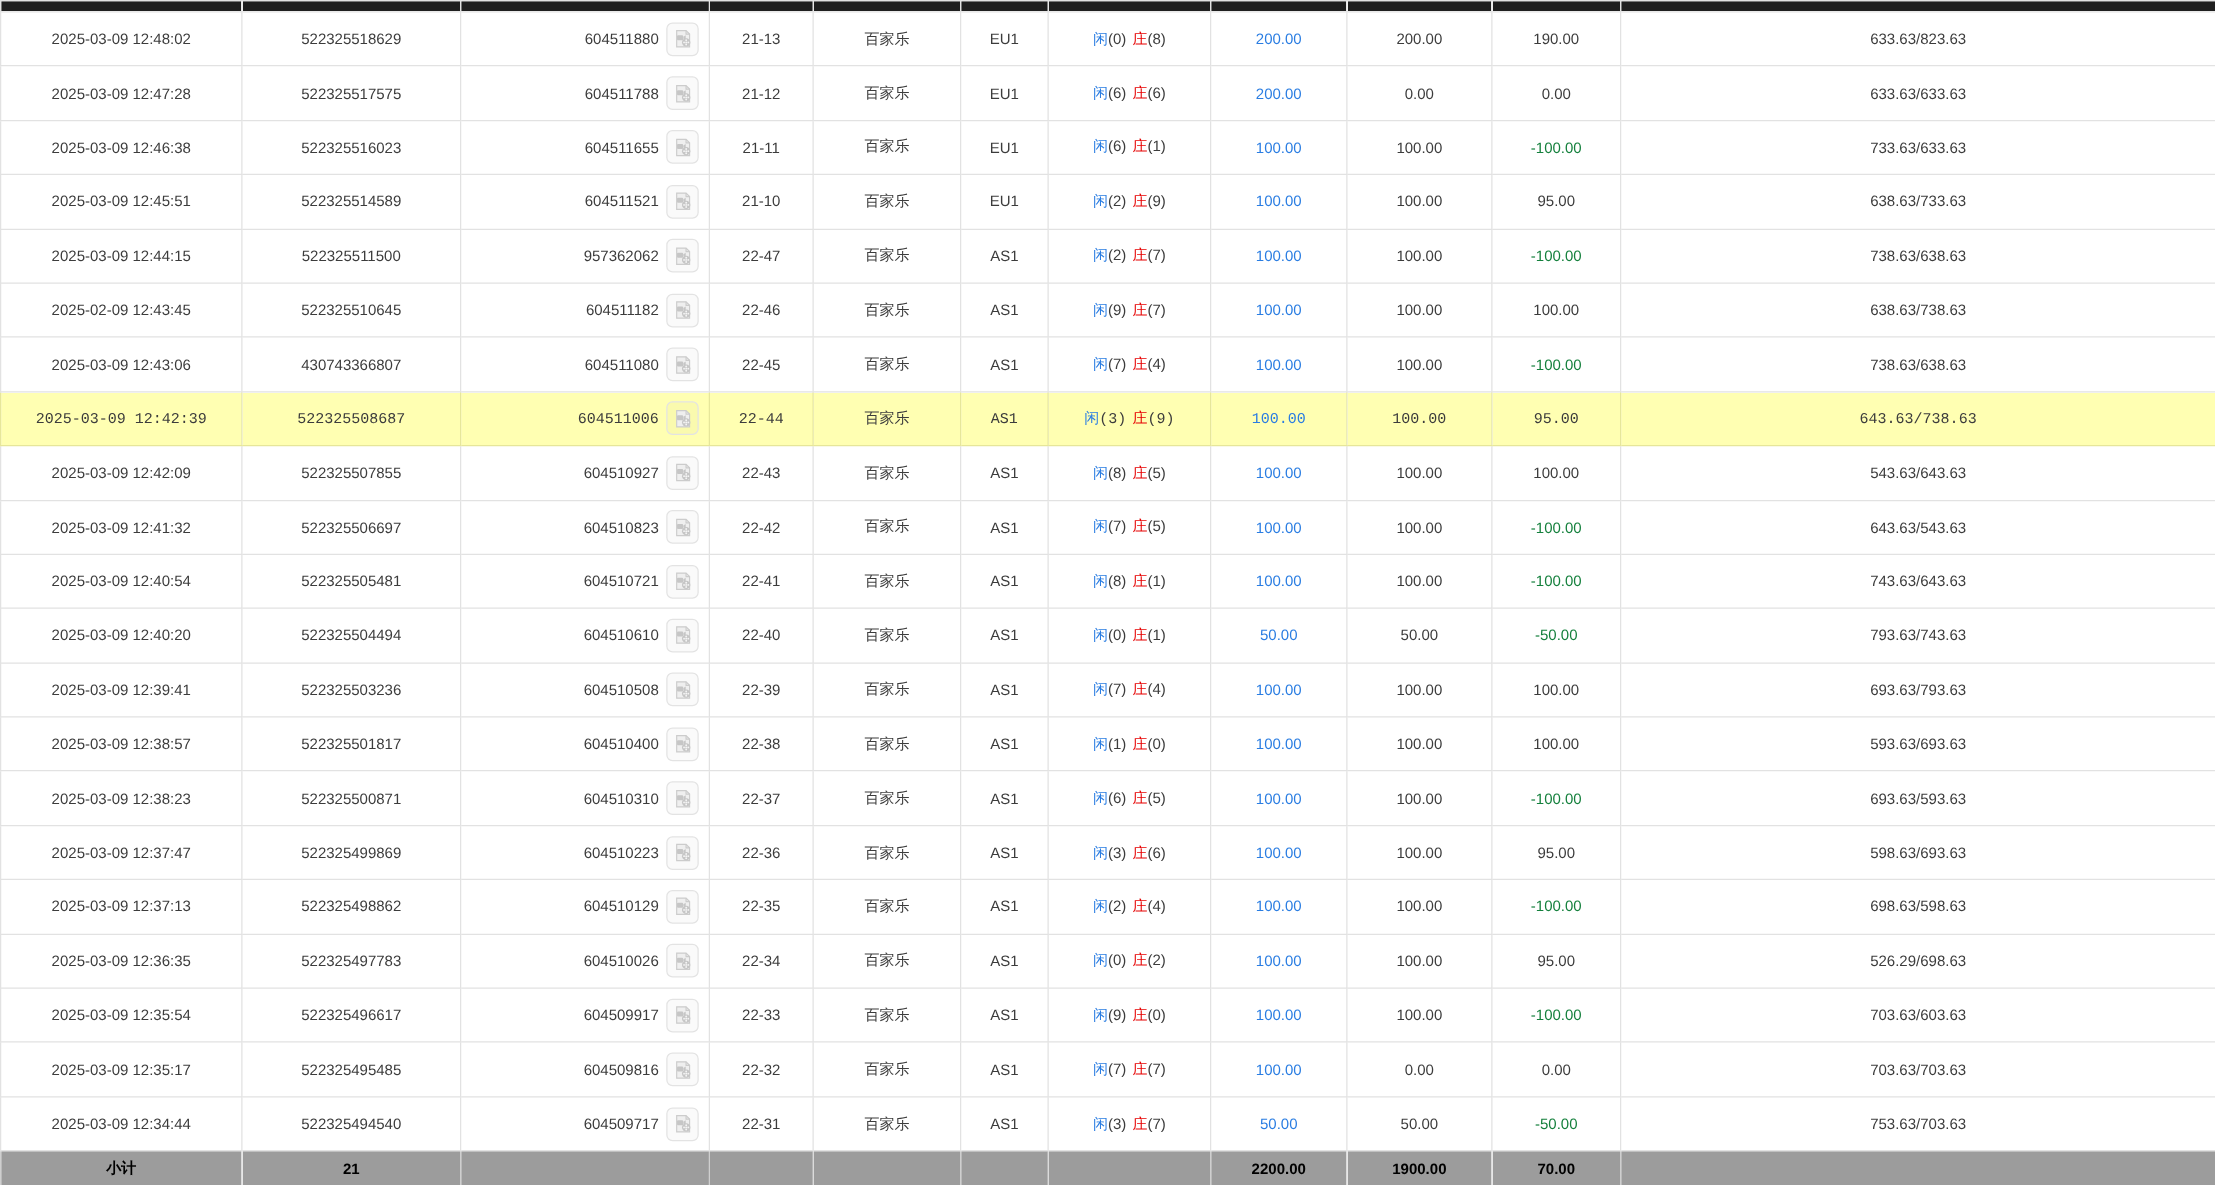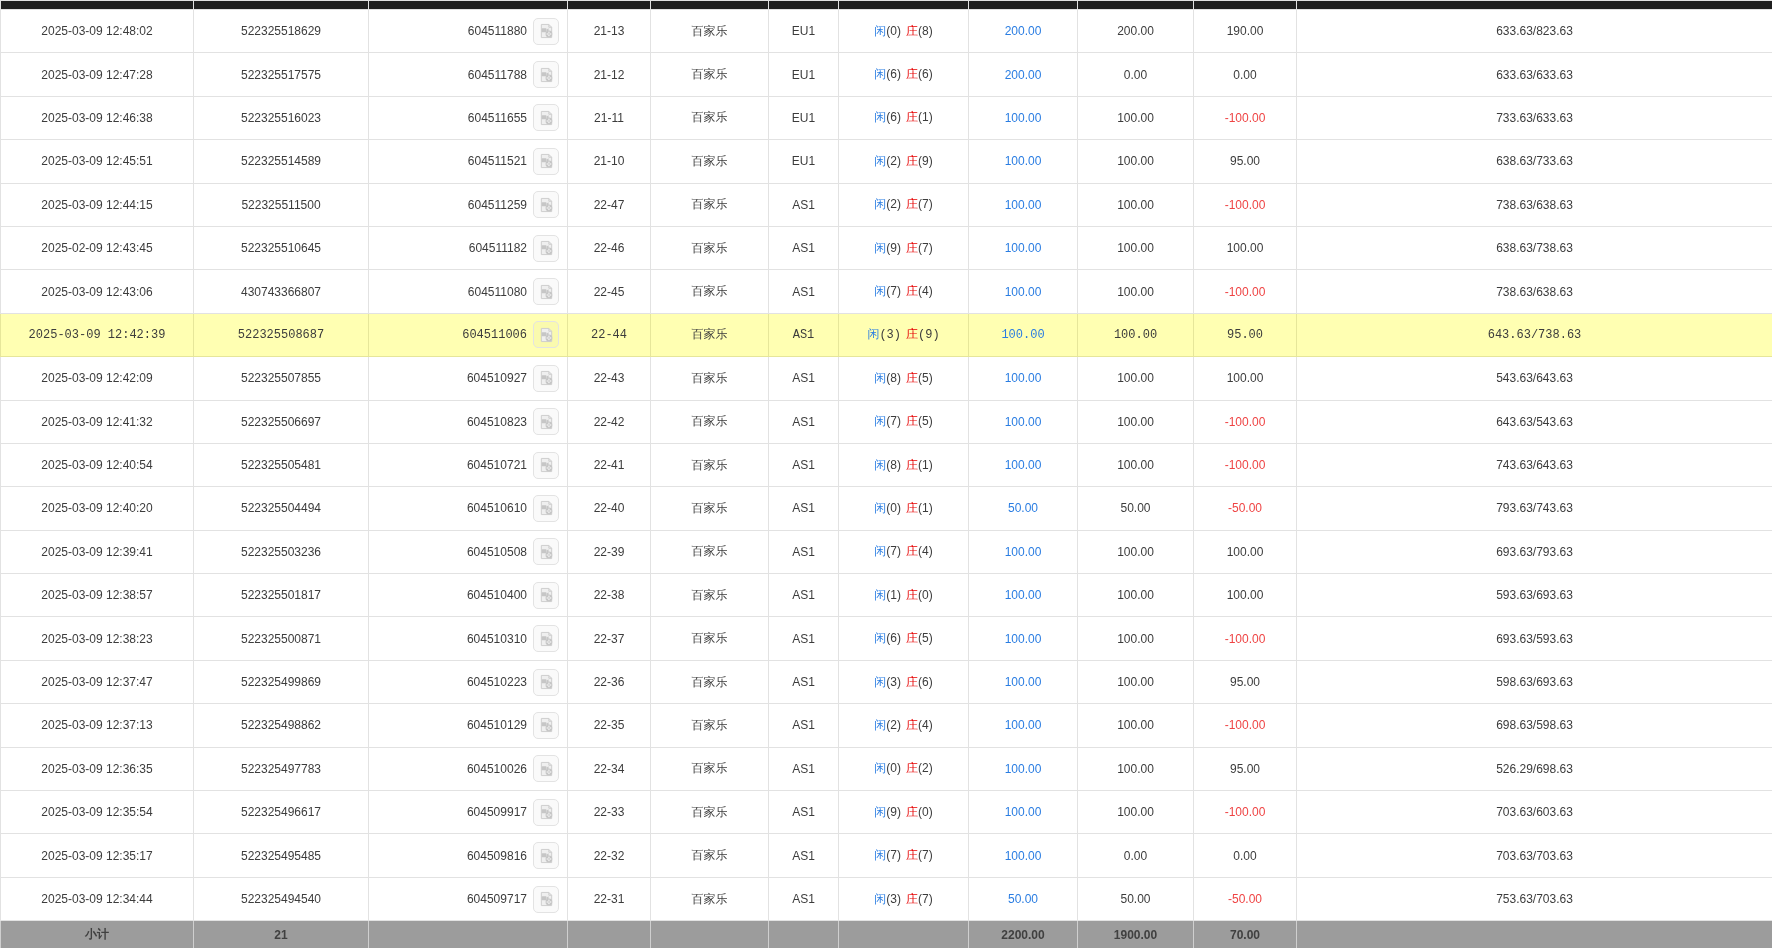--- a/index.html
+++ b/index.html
@@ -30,40 +30,40 @@
     background:#1f1f1f;
     border-color:#e2e2e2;
     padding:0;height:8px;line-height:0;
   }
   tbody tr.data-row{height:43.4px;background:#fff;}
   tbody tr.data-row.highlight{background:#ffffb2;font-family:Liberation Mono, monospace;}
   tbody tr.data-row.highlight td{border-color:#e6e69a;}
   tfoot tr.subtotal-row{height:28px;}
   tfoot tr.subtotal-row td{
     background:#9c9c9c;
-    color:#404040;
+    color:#000000;
     font-weight:bold;
     border-color:#cfcfcf;
   }
   .round-cell-inner{
     display:flex;align-items:center;justify-content:flex-end;
     padding-right:8px;gap:6px;text-align:center;
   }
   .video-btn{
     display:inline-flex;align-items:center;justify-content:center;
     width:26px;height:27px;
     border:1px solid #e3e3e3;border-radius:5px;
     background:rgba(0,0,0,0.02);
     padding:0;cursor:pointer;
   }
   .bet-link{color:#2a7de2;text-decoration:none;cursor:pointer;}
   .player-label{color:#2a7de2;}
   .banker-label{color:#e60000;margin-left:5px;}
   .pts{color:#3c3c3c;}
-  .winloss.neg{color:#ef4444;margin-top:40px;}
+  .winloss.neg{color:#15803d;margin-top:40px;}
 </style>
 </head>
 <body>
 
 <div class="viewport">
   <table class="records">
     <colgroup>
       <col style="width:193px">
         <col style="width:175px">
         <col style="width:199px">
@@ -222,21 +222,21 @@
     <td><a class="bet-link">100.00</a></td>
     <td>100.00</td>
     <td class="winloss">95.00</td>
     <td>638.63/733.63</td>
   </tr>
         <tr class="data-row">
     <td>2025-03-09 12:44:15</td>
     <td>522325511500</td>
     <td>
       <span class="round-cell-inner">
-        <span>604511259</span>
+        <span>957362062</span>
         <button class="video-btn">
           <svg width="15" height="16" viewBox="0 0 16 17" aria-hidden="true">
             <path d="M2.5 1.5h8l3 3v11h-11z" fill="#efefef" stroke="#cccccc" stroke-width="1"></path>
             <path d="M10.5 1.5v3h3" fill="none" stroke="#cccccc" stroke-width="1"></path>
             <rect x="2.8" y="5.6" width="5.2" height="4.2" rx="0.8" fill="#c6c6c6"></rect>
             <path d="M8.2 6.8l2-1.2v4l-2-1.2z" fill="#c6c6c6"></path>
             <circle cx="10.6" cy="11.6" r="3.6" fill="#c6c6c6"></circle>
             <circle cx="10.6" cy="11.6" r="0.8" fill="#f4f4f4"></circle>
             <circle cx="10.6" cy="9.8" r="0.8" fill="#f4f4f4"></circle>
             <circle cx="10.6" cy="13.4" r="0.8" fill="#f4f4f4"></circle>

